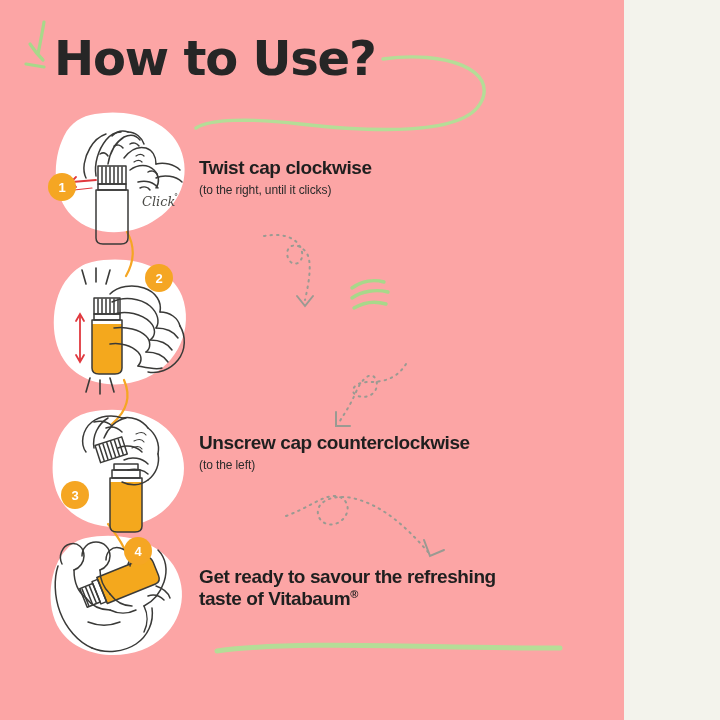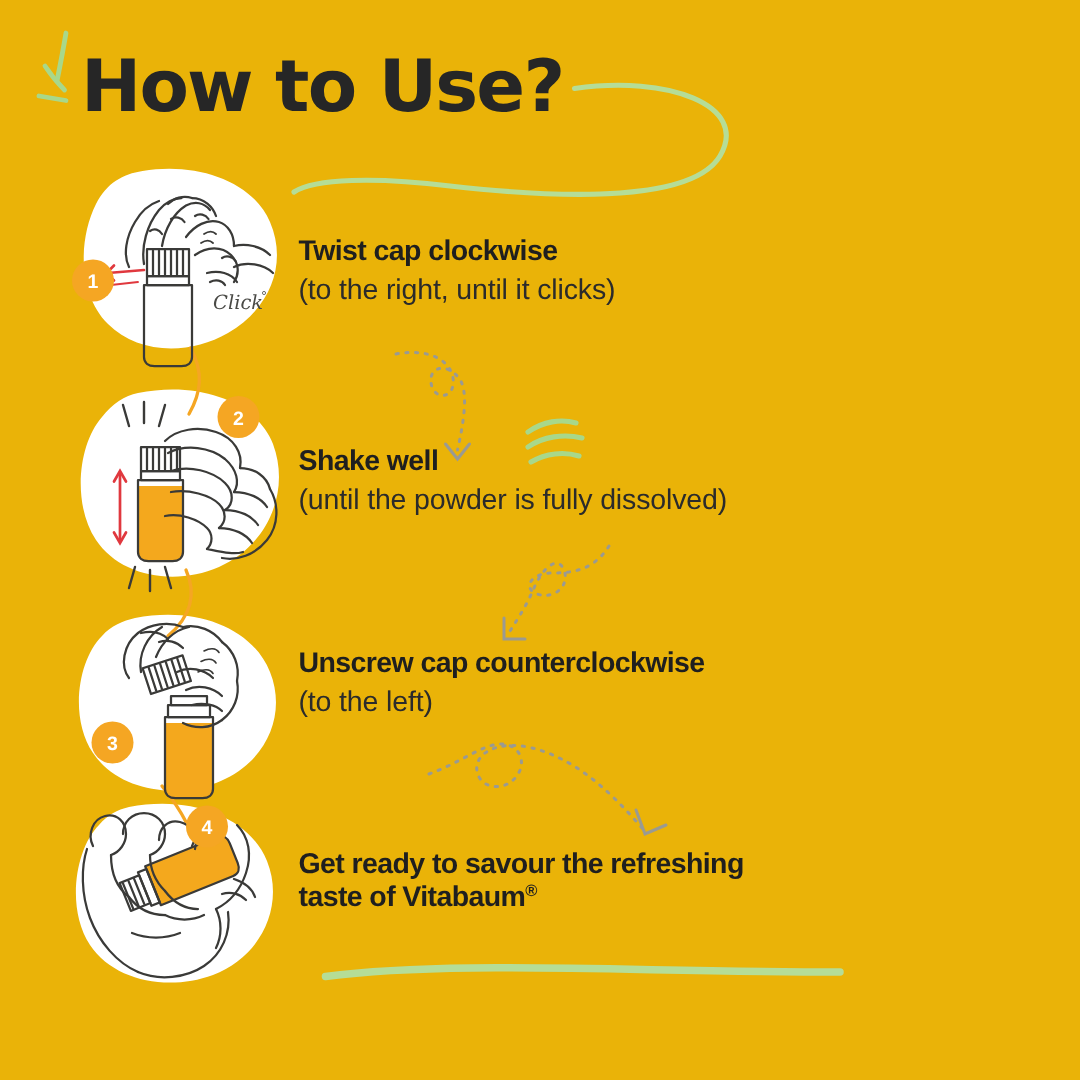--- a/index.html
+++ b/index.html
@@ -9,23 +9,23 @@
   body {
     width: 720px;
     height: 720px;
     background: #f3f3ec;
     font-family: "Liberation Sans", sans-serif;
     overflow: hidden;
     position: relative;
   }
   #page {
     position: relative;
-    width: 720px;
+    width: 624px;
     height: 720px;
-    background: #eab308;
+    background: #fca5a5;
   }
   .layer {
     position: absolute;
     left: 0;
     top: 0;
     width: 720px;
     height: 720px;
     pointer-events: none;
   }
   
@@ -48,21 +48,21 @@
   .step-head {
     font-size: 19px;
     font-weight: bold;
     color: #1f1f1f;
     letter-spacing: -0.4px;
     line-height: 1.18;
     white-space: pre-line;
     font-family: "Liberation Sans", sans-serif;
   }
   .step-sub {
-    font-size: 19px;
+    font-size: 12px;
     color: #2b2b2b;
     margin-top: 4px;
     letter-spacing: -0.1px;
     font-family: "Liberation Sans", sans-serif;
   }
   .step-head sup {
     font-size: 0.58em;
     vertical-align: super;
   }
   #step1-text { left: 199px; top: 157px; }
@@ -297,24 +297,20 @@
       <path d="M104 66 C110 64 116 66 120 70"></path>
       <path d="M100 76 C104 84 104 94 100 102"></path>
     </g>
   </svg>
 
   <div class="step-text" id="step1-text">
     <div class="step-head">Twist cap clockwise</div>
     <div class="step-sub">(to the right, until it clicks)</div>
   </div>
 
-  <div class="step-text" id="step2-text">
-    <div class="step-head">Shake well</div>
-    <div class="step-sub">(until the powder is fully dissolved)</div>
-  </div>
 
   <div class="step-text" id="step3-text">
     <div class="step-head">Unscrew cap counterclockwise</div>
     <div class="step-sub">(to the left)</div>
   </div>
 
   <div class="step-text" id="step4-text">
     <div class="step-head"><span>Get ready to savour the refreshing
 taste of Vitabaum</span><sup>®</sup></div>
   </div>

